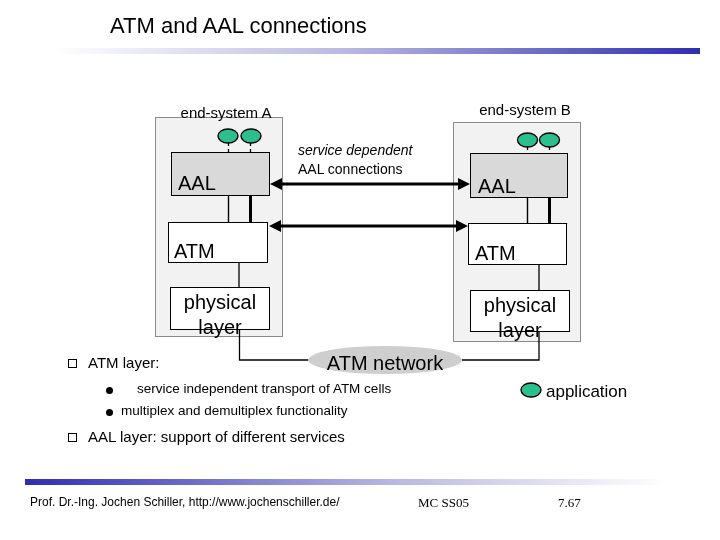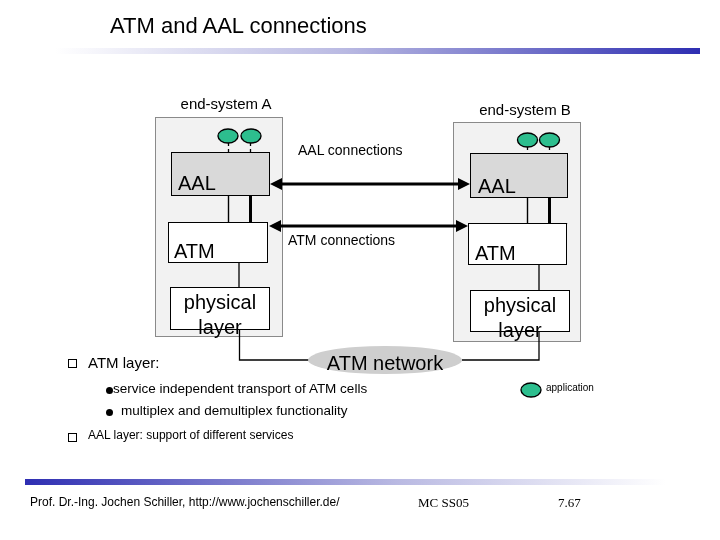--- a/index.html
+++ b/index.html
@@ -13,21 +13,21 @@
   .top-bar{left:55px;top:48px;width:645px;height:6px;
     background:linear-gradient(to right,#ffffff,#b9b9e2 45%,#2e2eb2);}
   .bottom-bar{left:25px;top:479px;width:675px;height:6px;
     background:linear-gradient(to right,#2e2eb2,#b9b9e2 55%,#ffffff 95%);}
 
   .panel{background:#f2f2f2;border:1px solid #8a8a8a;}
   .panel-a{left:155px;top:117px;width:126px;height:218px;}
   .panel-b{left:453px;top:122px;width:126px;height:218px;}
 
   .sys-label{font-size:15px;text-align:center;}
-  .lbl-a{left:162px;top:95px;width:128px;}
+  .lbl-a{left:162px;top:104px;width:128px;}
   .lbl-b{left:461px;top:101px;width:128px;}
 
   .layerbox{border:1.4px solid #000;box-sizing:border-box;font-size:20px;}
   .aal-a{left:171px;top:152px;width:99px;height:44px;background:#d9d9d9;}
   .atm-a{left:168px;top:222px;width:100px;height:41px;background:#ffffff;}
   .phy-a{left:170px;top:287px;width:100px;height:43px;background:#ffffff;}
   .aal-b{left:470px;top:153px;width:98px;height:45px;background:#d9d9d9;}
   .atm-b{left:468px;top:223px;width:99px;height:42px;background:#ffffff;}
   .phy-b{left:470px;top:290px;width:100px;height:42px;background:#ffffff;}
   .layerbox .inlbl{position:absolute;}
@@ -44,27 +44,27 @@
   .aal-conn-label{left:298px;top:141px;}
   .atm-conn-label{left:288px;top:231px;}
 
   .net-label{left:310px;top:352px;width:150px;text-align:center;font-size:20px;}
 
   .bullet-square{width:9px;height:9px;border:1.6px solid #000;box-sizing:border-box;background:#fff;}
   .bullet-dot{width:7px;height:7px;border-radius:50%;background:#000;}
   .b1-sq{left:68px;top:359px;}
   .b1-tx{left:88px;top:354px;font-size:15px;}
   .s1-dt{left:106px;top:387px;}
-  .s1-tx{left:113px;top:381px;font-size:13.5px;}
+  .s1-tx{left:137px;top:381px;font-size:13.5px;}
   .s2-dt{left:106px;top:409px;}
   .s2-tx{left:121px;top:403px;font-size:13.5px;}
   .b2-sq{left:68px;top:433px;}
-  .b2-tx{left:88px;top:428px;font-size:12px;}
+  .b2-tx{left:88px;top:428px;font-size:15px;}
 
-  .app-label{left:546px;top:382px;font-size:10px;}
+  .app-label{left:546px;top:382px;font-size:17px;}
 
   .footer-author{left:30px;top:495px;font-size:12px;}
   .footer-course{left:418px;top:495px;font-size:13px;font-family:Liberation Serif, serif;}
   .footer-page{left:558px;top:495px;font-size:13px;font-family:"Liberation Serif","DejaVu Serif",serif;}
 </style>
 </head>
 <body>
 
 <div class="abs slide-title">ATM and AAL connections</div>
 <div class="abs top-bar"></div>
@@ -137,24 +137,24 @@
 </div>
 <div class="abs layerbox atm-b">
   <span class="inlbl">ATM</span>
 </div>
 <div class="abs layerbox phy-b">
   <span class="inlbl phy-lbl">physical
 layer</span>
 </div>
 
 <div class="abs conn-label aal-conn-label">
+  <div class="italic">service dependent</div>
   <div>AAL connections</div>
 </div>
 <div class="abs conn-label atm-conn-label">
-  <div>ATM connections</div>
 </div>
 
 <div class="abs net-label">ATM network</div>
 
 <div class="abs bullet-square b1-sq"></div>
 <div class="abs b1-tx">ATM layer:</div>
 <div class="abs bullet-dot s1-dt"></div>
 <div class="abs s1-tx">service independent transport of ATM cells</div>
 <div class="abs bullet-dot s2-dt"></div>
 <div class="abs s2-tx">multiplex and demultiplex functionality</div>

